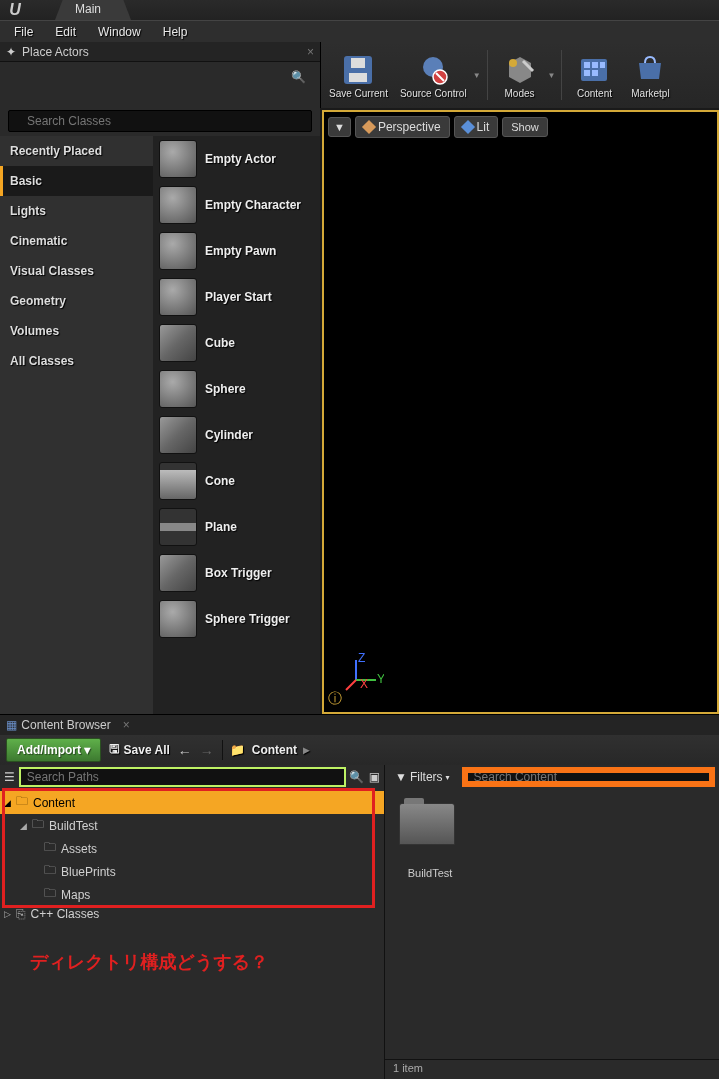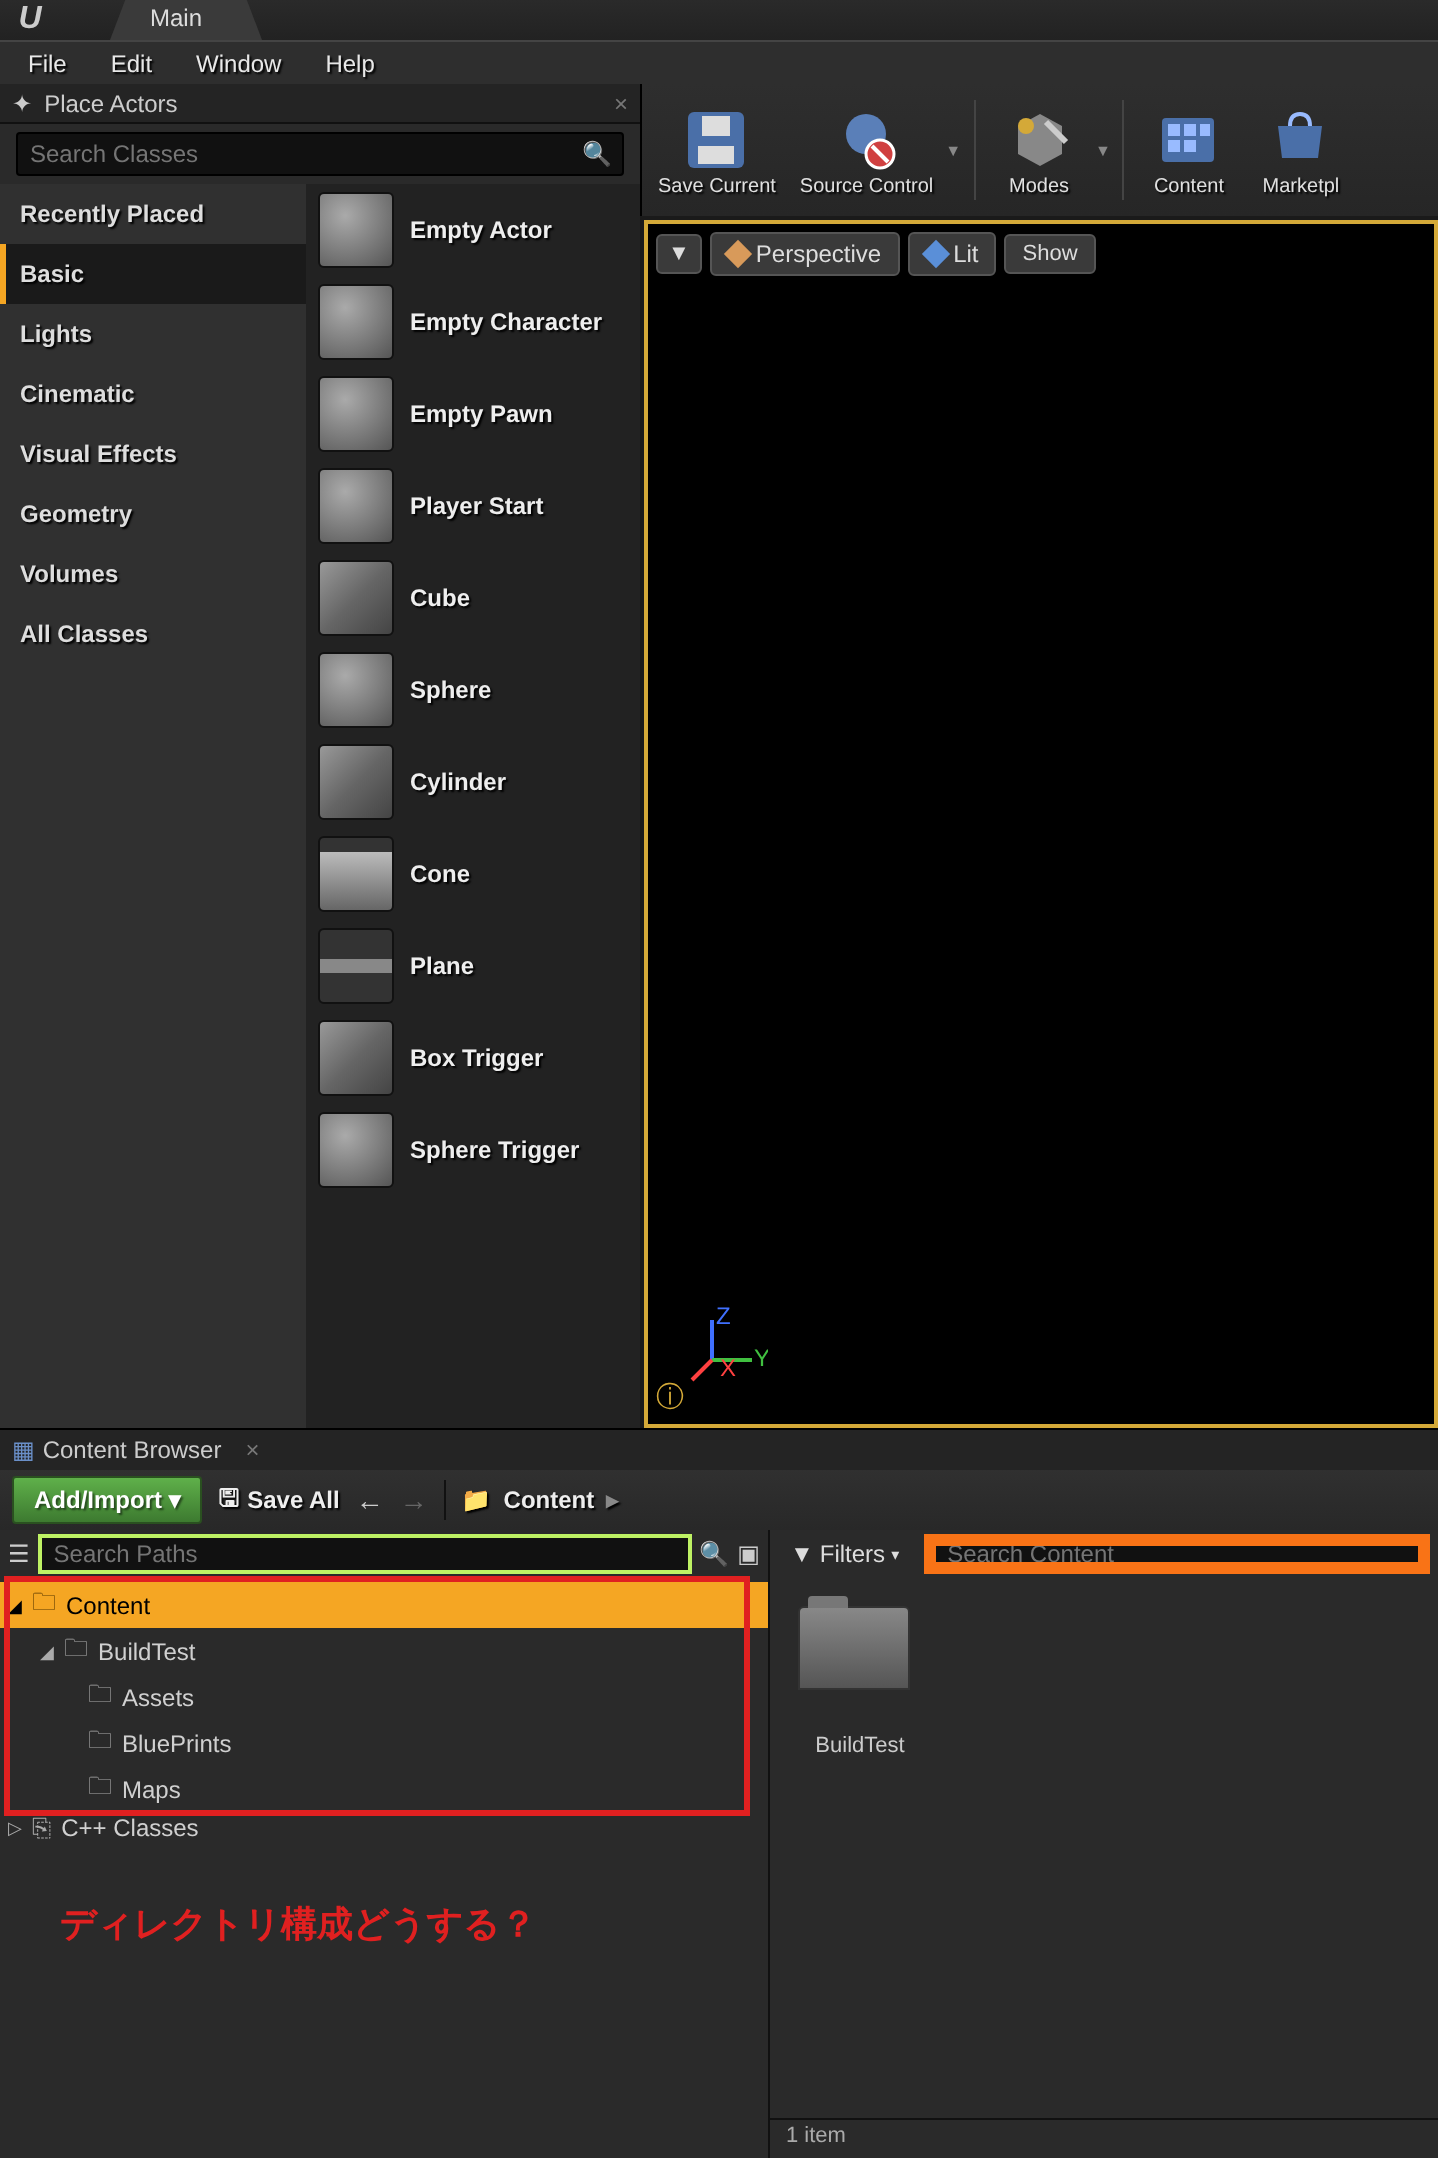--- a/index.html
+++ b/index.html
@@ -15,21 +15,21 @@
 .menubar span { color: #e8e8e8; margin-right: 22px; cursor: pointer; text-shadow: 1px 1px 1px #000; }
 
 
 .main-area { display: flex; height: 672px; }
 .left-panel { width: 320px; background: #2a2a2a; display: flex; flex-direction: column; }
 .panel-header { height: 20px; background: #242424; display: flex; align-items: center; padding: 0 6px; color: #ccc; border-bottom: 1px solid #111; }
 .panel-header .icon-sm { margin-right: 6px; }
 .panel-close { margin-left: auto; color: #777; cursor: pointer; }
 
 .search-row { padding: 4px 8px; }
-.search-box { width: 100%; height: 22px; background: #111; border: 1px solid #000; border-radius: 2px; color: #ccc; padding: 0 24px 0 6px; }
+.search-box { width: 100%; height: 22px; background: #111; border: 1px solid #000; border-radius: 2px; color: #ccc; padding: 0 24px 0 18px; margin-top: 44px; }
 .search-wrap { position: relative; }
 .search-icon { position: absolute; right: 6px; top: 4px; color: #aaa; }
 
 .place-content { display: flex; flex: 1; }
 .cat-list { width: 153px; background: #303030; }
 .cat-item { padding: 8px 10px; color: #ddd; cursor: pointer; font-weight: bold; text-shadow: 1px 1px 1px #000; }
 .cat-item.active { background: #1a1a1a; border-left: 3px solid #f5a623; padding-left: 7px; }
 
 .actor-list { flex: 1; background: #222; overflow-y: auto; }
 .actor-item { display: flex; align-items: center; height: 46px; padding: 3px 6px; cursor: grab; font-weight: bold; }
@@ -125,21 +125,21 @@
         <input class="search-box" placeholder="Search Classes" style="">
         <span class="search-icon">🔍</span>
       </div>
     </div>
     <div class="place-content">
       <div class="cat-list">
         <div class="cat-item">Recently Placed</div>
         <div class="cat-item active">Basic</div>
         <div class="cat-item">Lights</div>
         <div class="cat-item">Cinematic</div>
-        <div class="cat-item">Visual Effects</div>
+        <div class="cat-item">Visual Classes</div>
         <div class="cat-item">Geometry</div>
         <div class="cat-item">Volumes</div>
         <div class="cat-item">All Classes</div>
       </div>
       <div class="actor-list">
         <div class="actor-item">
             <div class="actor-thumb"></div>
             <span class="actor-label">Empty Actor</span>
           </div>
         <div class="actor-item">

